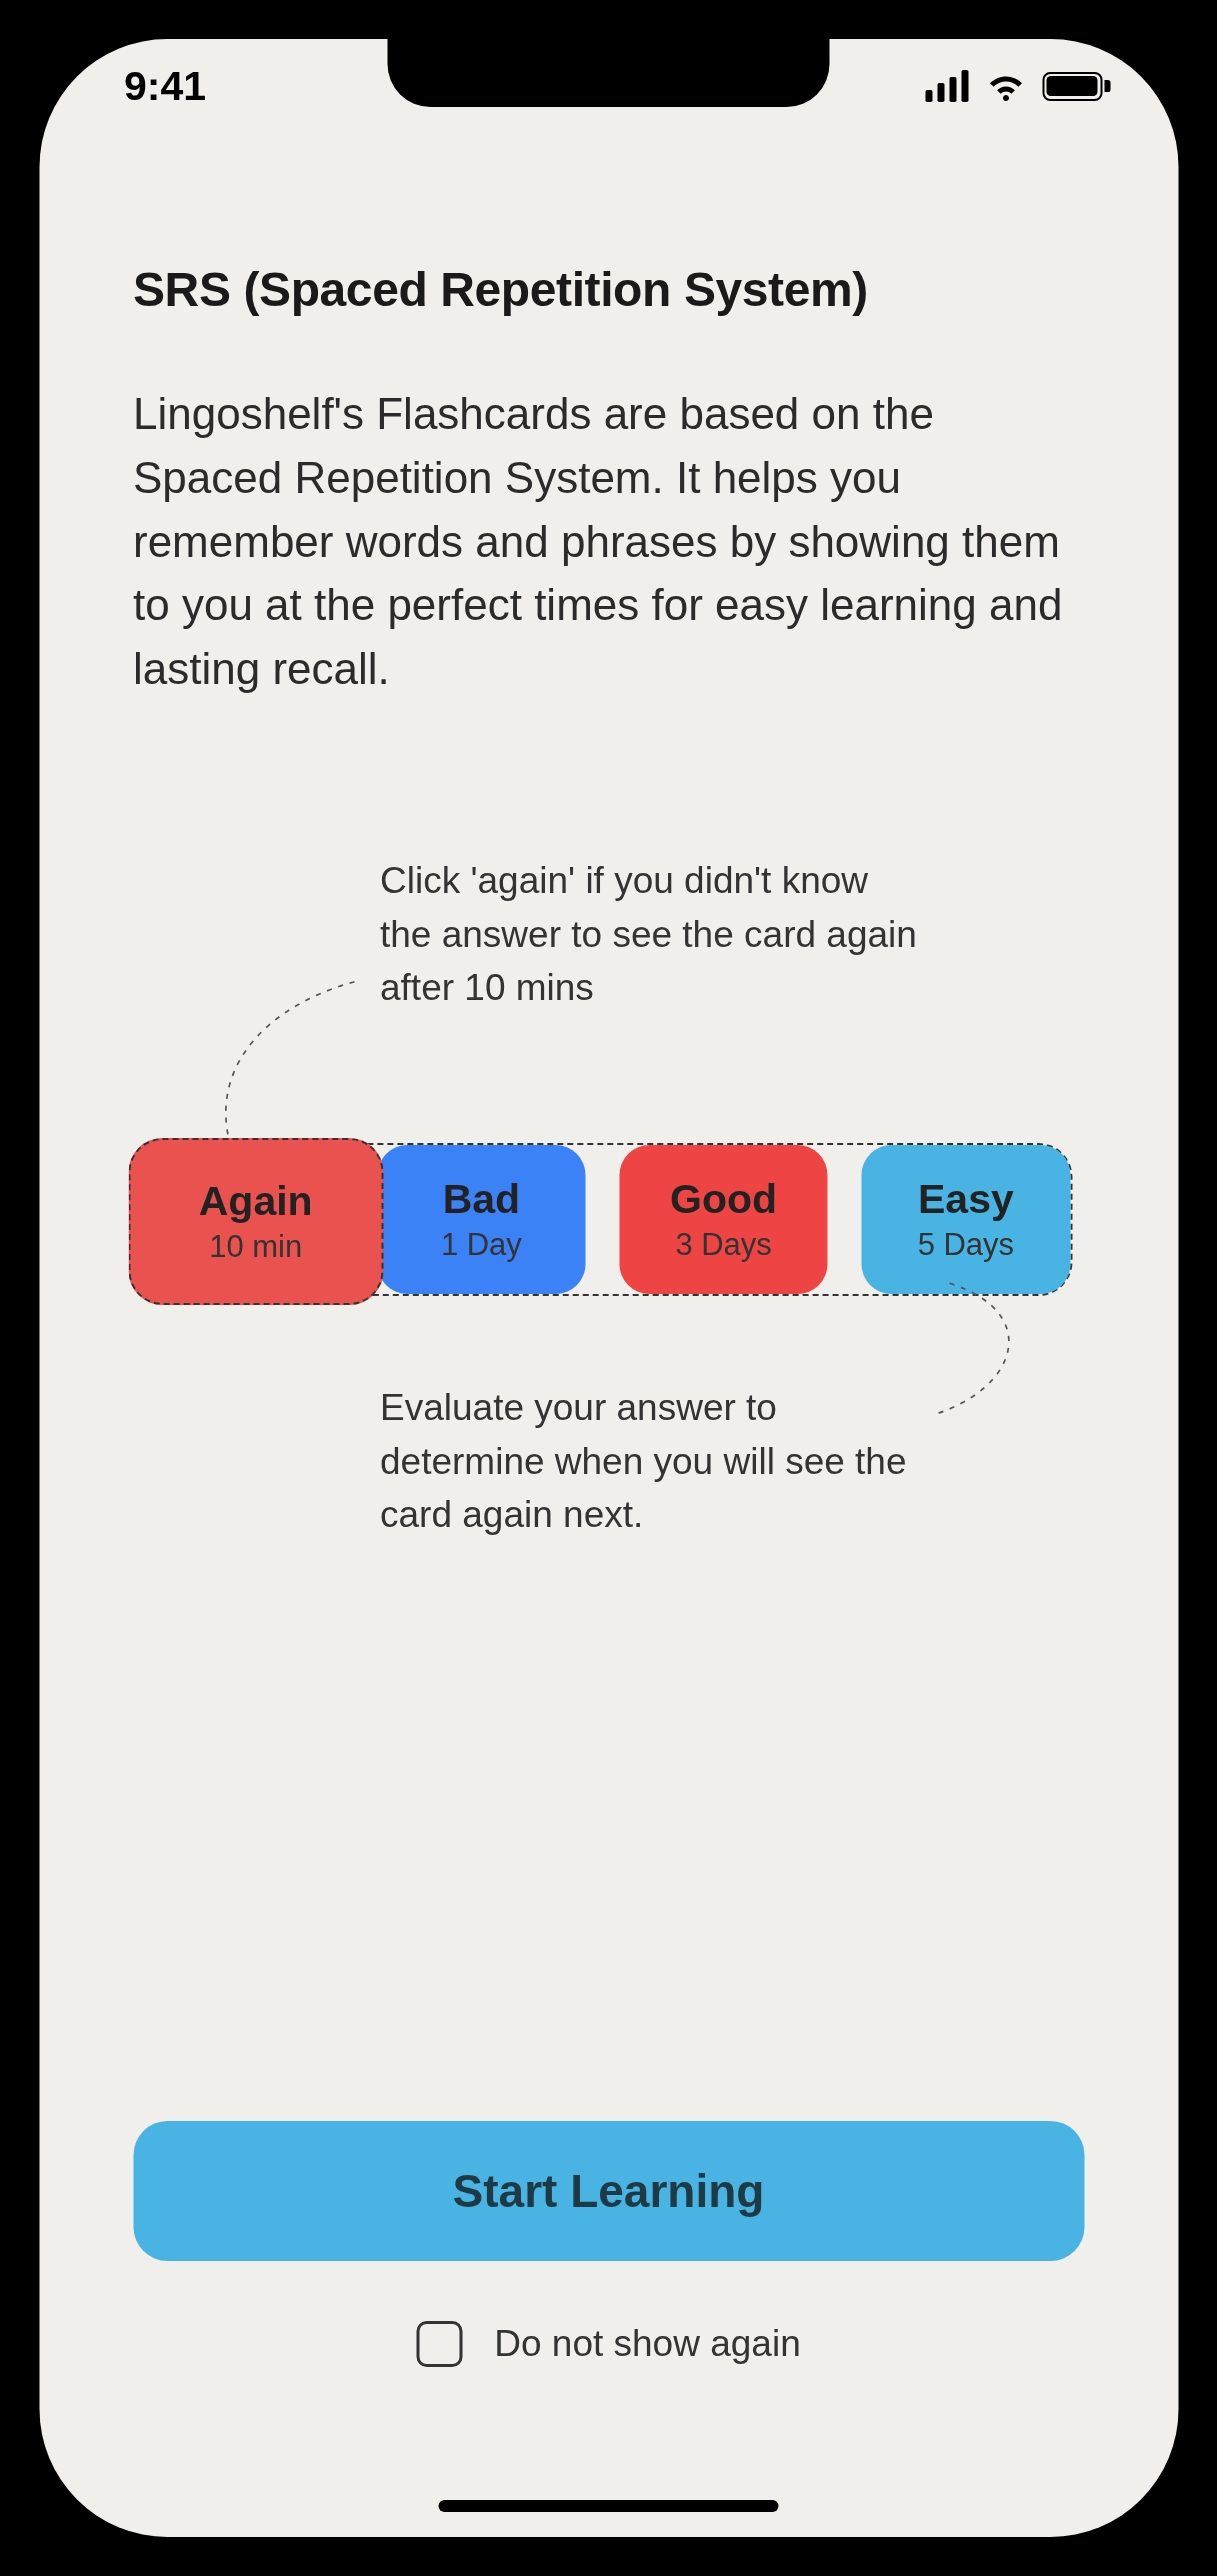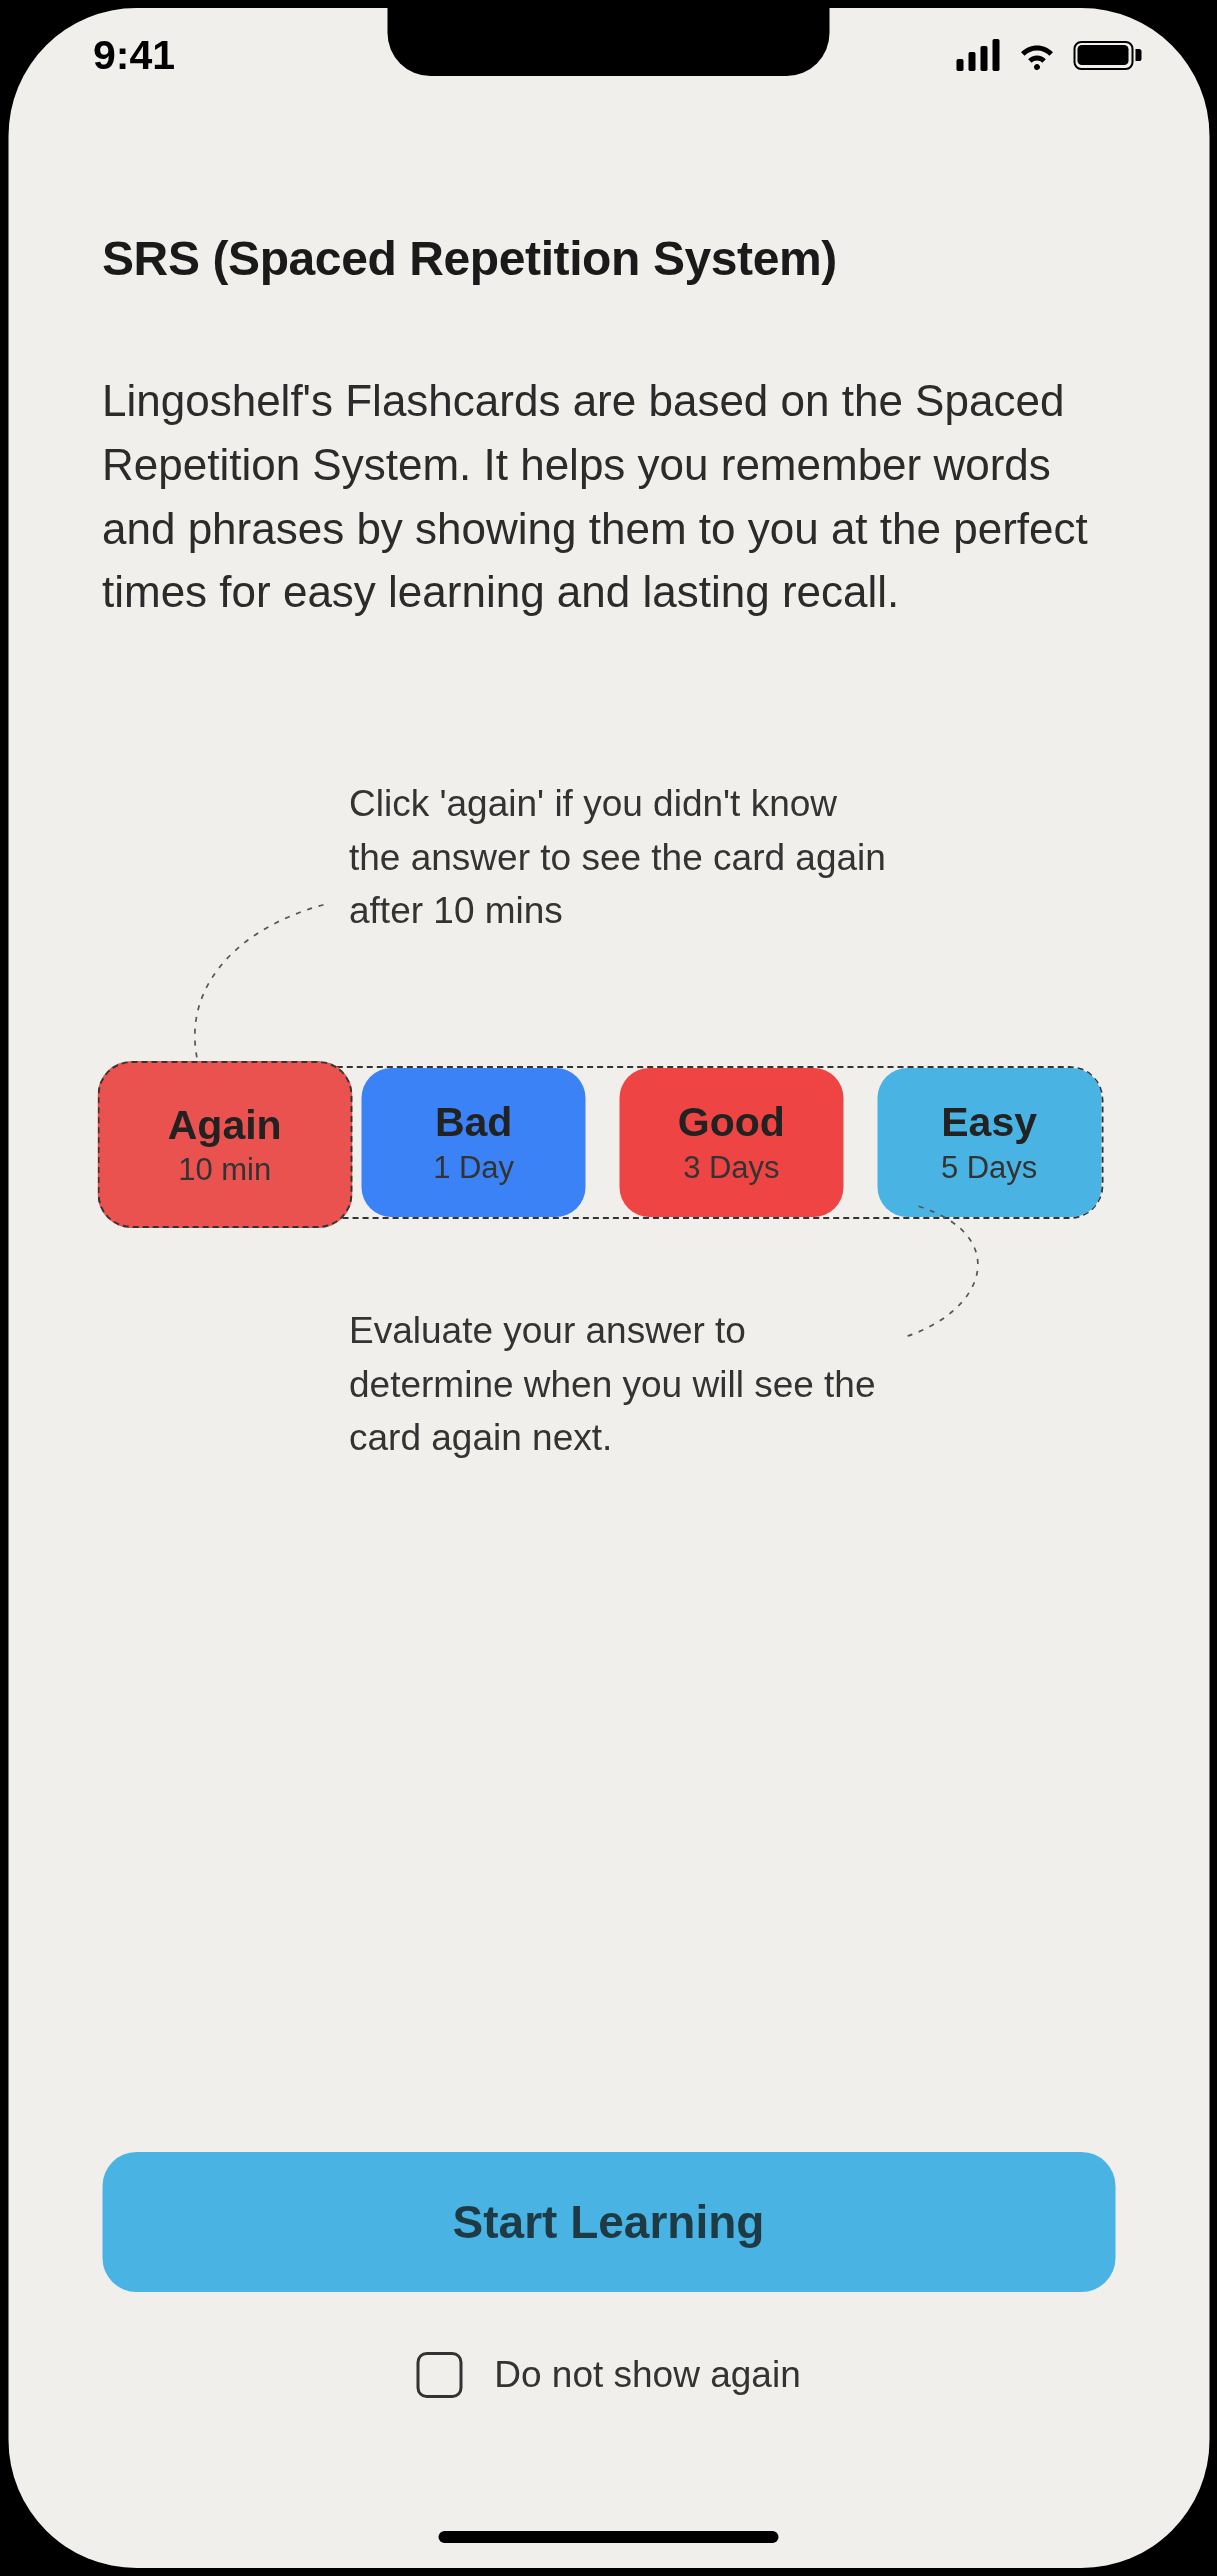--- a/index.html
+++ b/index.html
@@ -13,21 +13,21 @@
   
   .phone {
     position: absolute;
     left: 50%;
     top: 50%;
     transform: translate(-50%, -50%);
     width: 1217px;
     height: 2576px;
     background: #000;
     border-radius: 153px;
-    padding: 8px;
+    padding: 39px;
   }
   .screen {
     width: 100%;
     height: 100%;
     background: #f0efec;
     border-radius: 128px;
     position: relative;
     overflow: hidden;
   }
   .notch {
@@ -84,21 +84,21 @@
     color: #2b2b2b;
   }
   .title {
     font-size: 48px;
     font-weight: 700;
     line-height: 1.25;
     color: #1a1a1a;
     letter-spacing: -0.4px;
   }
   .description {
-    margin-top: 80px;
+    margin-top: 62px;
     font-size: 44px;
     line-height: 1.45;
     color: #2b2b2b;
   }
 
   .diagram {
     position: relative;
     margin-top: 153px;
     height: 765px;
   }

